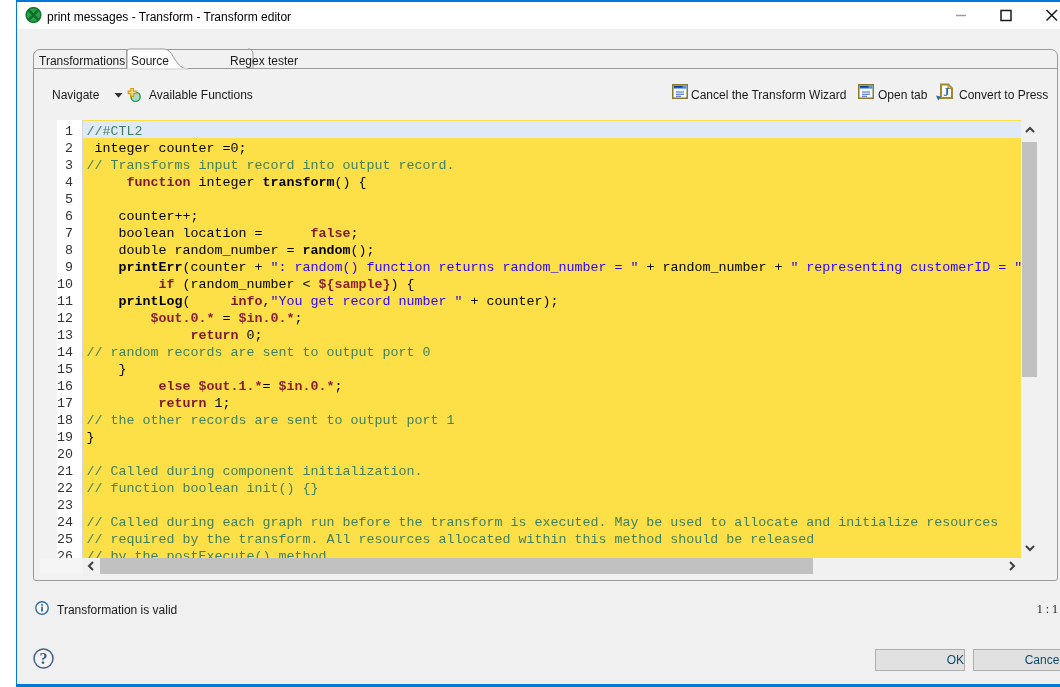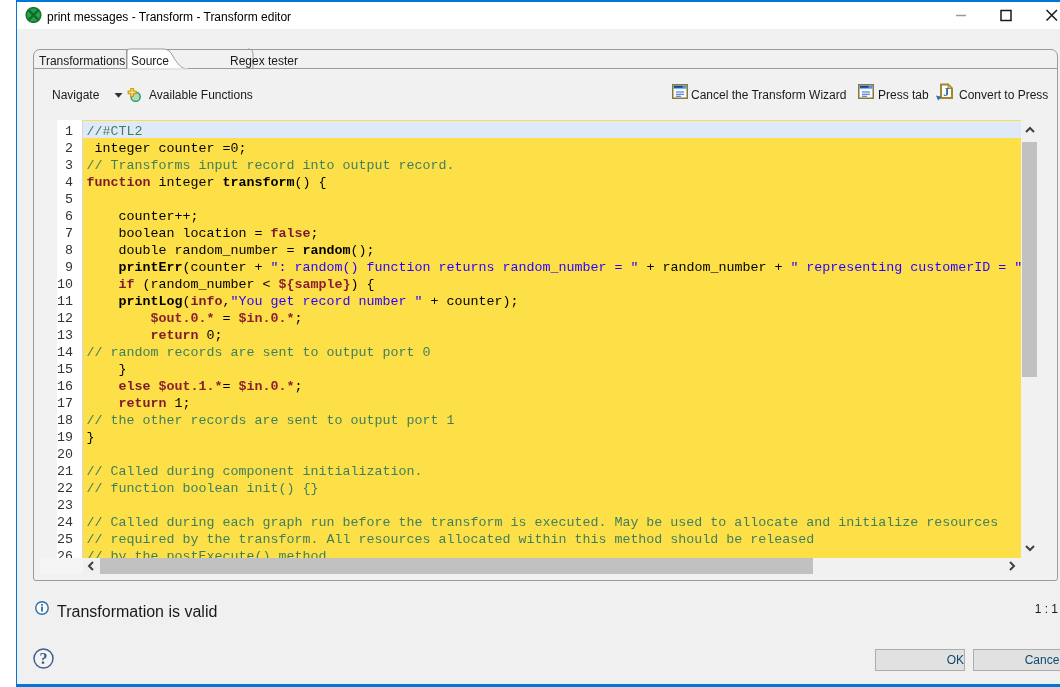--- a/index.html
+++ b/index.html
@@ -21,35 +21,35 @@
 .tb{font-size:12px;color:#1a1a1a;top:88px;}
 .tbgray{font-size:12px;color:#9c9c9c;top:88px;}
 
 #edAnn{left:24px;top:120px;width:17px;height:438px;background:#f2f2f2;}
 #edGut{left:41px;top:120px;width:25px;height:438px;background:#ffffff;border-right:1px solid #d8d8d8;box-sizing:content-box;}
 #edTxt{left:67px;top:120px;width:938px;height:438px;background:#fde047;overflow:hidden;}
 #hl1{left:0px;top:1px;width:938px;height:17px;background:#dfe9f8;}
 #gutnums{position:absolute;left:0;top:3px;width:16px;text-align:right;font-family:"Liberation Mono",monospace;font-size:13.3px;line-height:17px;color:#333;}
 #code{position:absolute;left:3.5px;top:3px;font-family:"Liberation Mono",monospace;font-size:13.333px;line-height:17px;color:#000;white-space:pre;}
 #code div{height:17px;}
-.k{color:#7d1b2e;font-weight:bold;}
+.k{color:#7d1b2e;font-weight:bold;margin-left:40px;}
 .c{color:#3F7F5F;}
 .s{color:#2A00FF;}
 .f{font-weight:bold;}
 .d{color:#8b1f2f;font-weight:bold;}
 
 #vsb{left:1006px;top:120px;width:16px;height:438px;background:#f1f1f1;}
 #vthumb{left:1006px;top:142px;width:15px;height:235px;background:#c1c1c1;}
 #hsbcorner{left:24px;top:558px;width:43px;height:16px;background:#f5f5f5;}
 #hsb{left:67px;top:558px;width:938px;height:16px;background:#f1f1f1;}
 #hthumb{left:84px;top:558px;width:713px;height:16px;background:#c1c1c1;}
 #sbcorner2{left:1006px;top:558px;width:16px;height:16px;background:#f1f1f1;}
 
-#statustext{left:41px;top:603px;font-size:16px;color:#1a1a1a;}
-#ratio{left:1000px;top:602px;width:42px;text-align:right;font-size:12px;color:#1a1a1a;}
+#statustext{left:41px;top:603px;font-size:12px;color:#1a1a1a;}
+#ratio{left:1000px;top:602px;width:42px;text-align:right;font-size:12px;color:#1a1a1a;font-family:Liberation Serif, serif;}
 
 .btn{top:649px;width:90px;height:22px;background:#e1e1e1;border:1px solid #adadad;box-sizing:border-box;text-align:right;font-size:12px;color:#0c4a6e;line-height:20px;}
 </style>
 </head>
 <body>
 <div id="win">
   <div class="abs" id="title"></div>
   <div class="abs" id="titletext">print messages - Transform - Transform editor</div>
 
   <svg class="abs" style="left:9px;top:7px" width="17" height="16" viewBox="0 0 17 16">
@@ -105,21 +105,21 @@
     <rect x="2" y="1.9" width="8.5" height="1.8" fill="#1a3f8f"></rect>
     <path d="M4 8 h8 M4 10.2 h8 M4 12.2 h5" stroke="#4466cc" stroke-width="1.1"></path>
   </svg>
   <div class="abs tb" style="left:675px;">Cancel the Transform Wizard</div>
   <svg class="abs" style="left:842px;top:84px" width="16" height="15" viewBox="0 0 16 15">
     <rect x="0.75" y="0.75" width="14.5" height="13.5" fill="#f4faff" stroke="#8a7a30" stroke-width="1.5"></rect>
     <rect x="1.5" y="1.5" width="13" height="3.2" fill="#4e94e0"></rect>
     <rect x="2" y="1.9" width="8.5" height="1.8" fill="#1a3f8f"></rect>
     <path d="M4 8 h8 M4 10.2 h8 M4 12.2 h5" stroke="#4466cc" stroke-width="1.1"></path>
   </svg>
-  <div class="abs tb" style="left:862px;">Press tab</div>
+  <div class="abs tb" style="left:862px;">Open tab</div>
   <svg class="abs" style="left:919px;top:83px" width="19" height="18" viewBox="0 0 19 18">
     <path d="M6 1.5 H13.2 L17 5.3 V15 H6 Z" fill="#ffffff" stroke="#a08830" stroke-width="2"></path>
     <path d="M13 1.5 V5.5 H17 Z" fill="#e8c76a" stroke="#a08830" stroke-width="1"></path>
     <text x="8.2" y="13" font-family="Liberation Serif,serif" font-size="12" font-weight="bold" fill="#2a6da8">J</text>
     <path d="M1 12.5 L6.3 13.8 L3.2 17.5 Z" fill="#2a6da8"></path>
   </svg>
   <div class="abs tb" style="left:943px;">Convert to Press</div>
 
   <div class="abs" id="edAnn"></div>
   <div class="abs" id="edGut">

